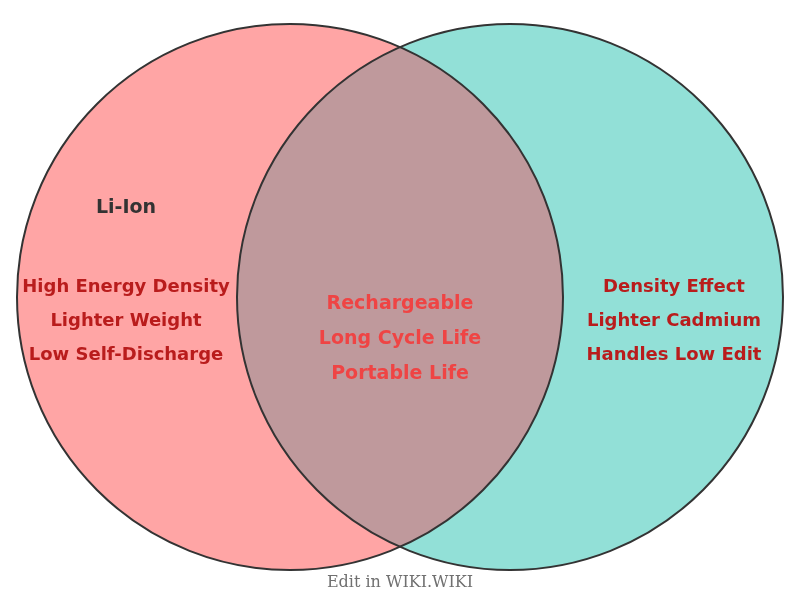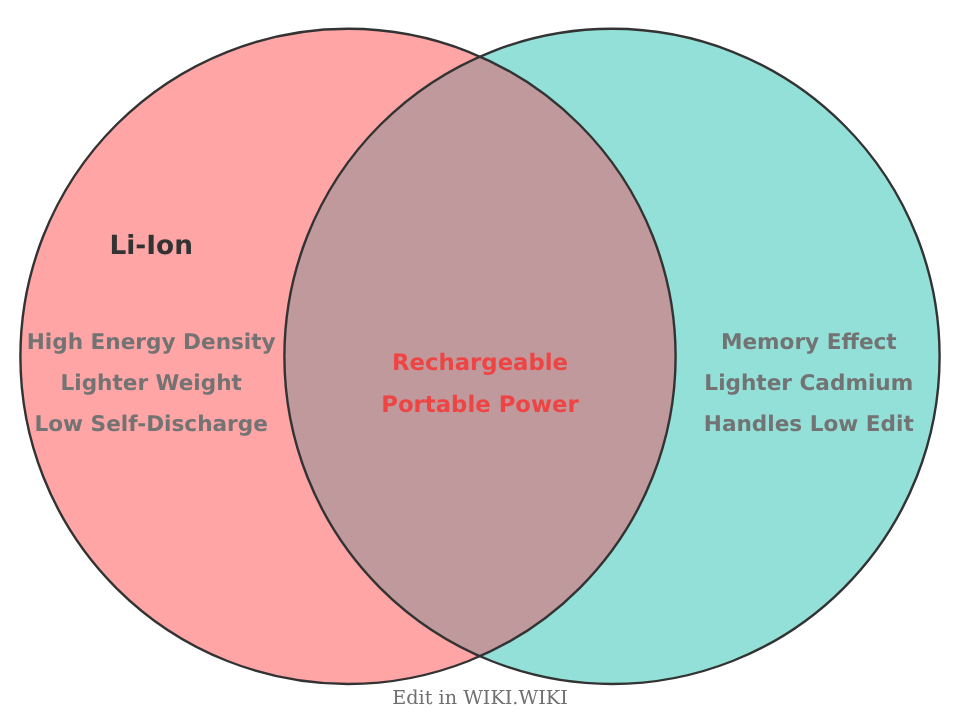--- a/index.html
+++ b/index.html
@@ -26,30 +26,30 @@
     display: block;
   }
   .txt {
     position: absolute;
     text-align: center;
     font-weight: bold;
     white-space: nowrap;
     user-select: none;
   }
   .set-title {
-    font-size: 22px;
+    font-size: 19px;
     line-height: 24px;
     color: #333333;
   }
   .title-left  { left: 26px;  top: 194px; width: 200px; }
   .title-right { left: 574px; top: 194px; width: 200px; }
   .items {
     font-size: 18px;
     line-height: 34px;
-    color: #737373;
+    color: #b91c1c;
   }
   .items-left  { left: 6px;   top: 269px; width: 240px; }
   .items-right { left: 554px; top: 269px; width: 240px; }
   .items-center {
     left: 300px; top: 241px; width: 200px;
     font-size: 19px;
     line-height: 35px;
     color: #ef4444;
     margin-top: 44px;
   }
@@ -88,25 +88,26 @@
   <div class="txt set-title title-left">Li-Ion</div>
 
   <div class="txt items items-left">
     <div>High Energy Density</div>
     <div>Lighter Weight</div>
     <div>Low Self-Discharge</div>
   </div>
 
   <div class="txt items items-center">
     <div>Rechargeable</div>
-    <div>Portable Power</div>
+    <div>Long Cycle Life</div>
+    <div>Portable Life</div>
   </div>
 
 
   <div class="txt items items-right">
-    <div>Memory Effect</div>
+    <div>Density Effect</div>
     <div>Lighter Cadmium</div>
     <div>Handles Low Edit</div>
   </div>
 
   <div class="footer">Edit in WIKI.WIKI</div>
 
 </div>
 
 </body></html>

